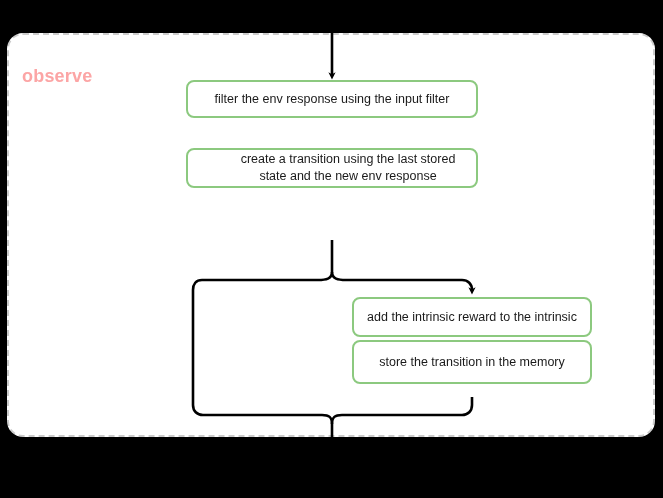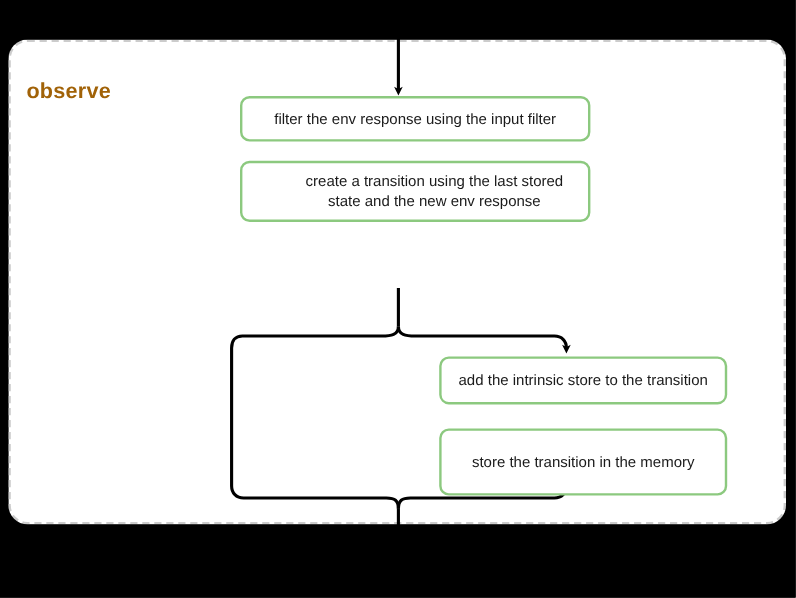--- a/index.html
+++ b/index.html
@@ -25,38 +25,37 @@
     background: #ffffff;
     border: 2px dashed #cccccc;
     border-radius: 16px;
   }
   .subgraph-title {
     position: absolute;
     left: 22px;
     top: 66px;
     font-size: 18px;
     font-weight: bold;
-    color: #a16207;
+    color: #fca5a5;
     letter-spacing: 0.2px;
   }
   .node {
     position: absolute;
     box-sizing: border-box;
     background: #ffffff;
     border: 2.5px solid #8cc97f;
     border-radius: 8px;
     display: flex;
     align-items: center;
     justify-content: center;
     text-align: center;
     color: #1a1a1a;
     font-size: 12.5px;
     line-height: 1.35;
     padding: 4px 10px;
-    margin-left: 14px;
   }
   .edge-label {
     position: absolute;
     font-size: 12.5px;
     font-weight: bold;
     color: #000000;
     white-space: nowrap;
   }
   svg.edges {
     position: absolute;
@@ -93,27 +92,27 @@
 
     <path d="M472,397 L472,405 C472,411 468,415 462,415 L342,415 C335,415 332,417 332,424" fill="none" stroke="#000000" stroke-width="2.6"></path>
 
     <path d="M332,424 L332,446" fill="none" stroke="#000000" stroke-width="2.6"></path>
   </svg>
 
   <div class="node" style="left:186px; top:80px; width:292px; height:38px;">
     <span>filter the env response using the input filter</span>
   </div>
 
-  <div class="node" style="left:186px; top:134px; width:292px; height:51px;padding-left:42px;">
+  <div class="node" style="left:186px; top:148px; width:292px; height:40px;padding-left:42px;">
     <span>create a transition using the last stored state and the new env response</span>
   </div>
 
 
   <div class="node" style="left:352px; top:297px; width:240px; height:40px;">
-    <span>add the intrinsic store to the transition</span>
+    <span>add the intrinsic reward to the intrinsic</span>
   </div>
 
-  <div class="node" style="left:352px; top:357px; width:240px; height:56px;">
+  <div class="node" style="left:352px; top:340px; width:240px; height:44px;">
     <span>store the transition in the memory</span>
   </div>
 
 
 </div>
 
 </body></html>

